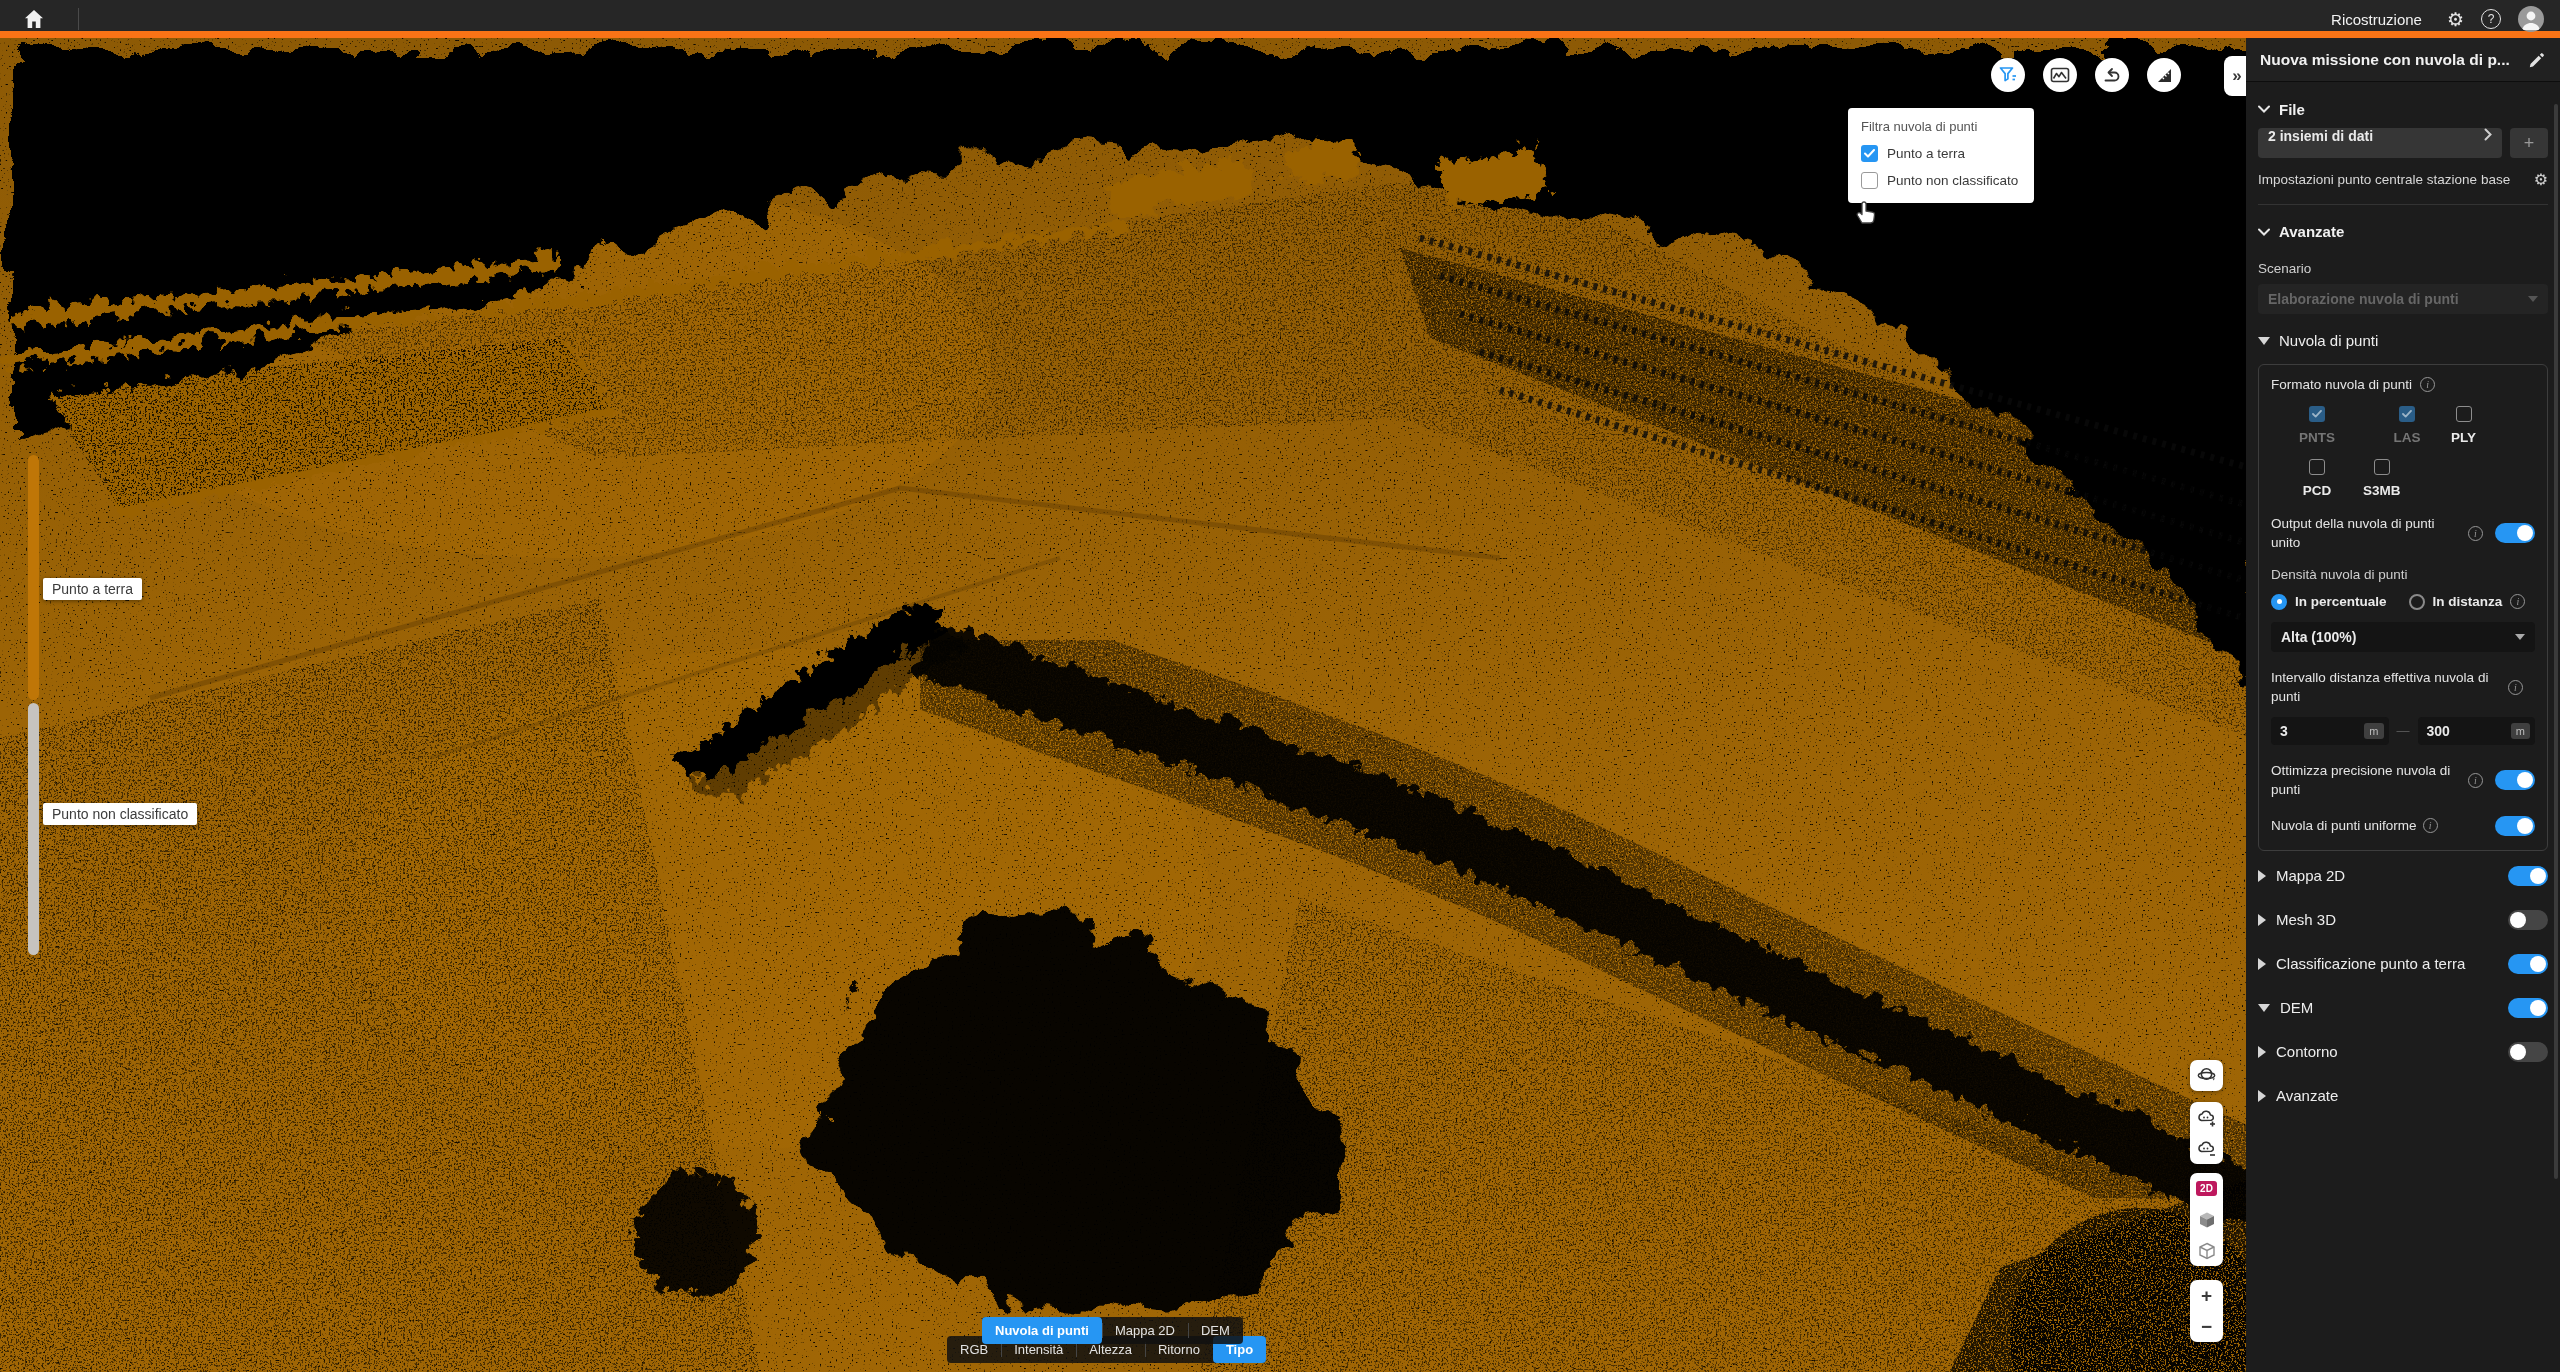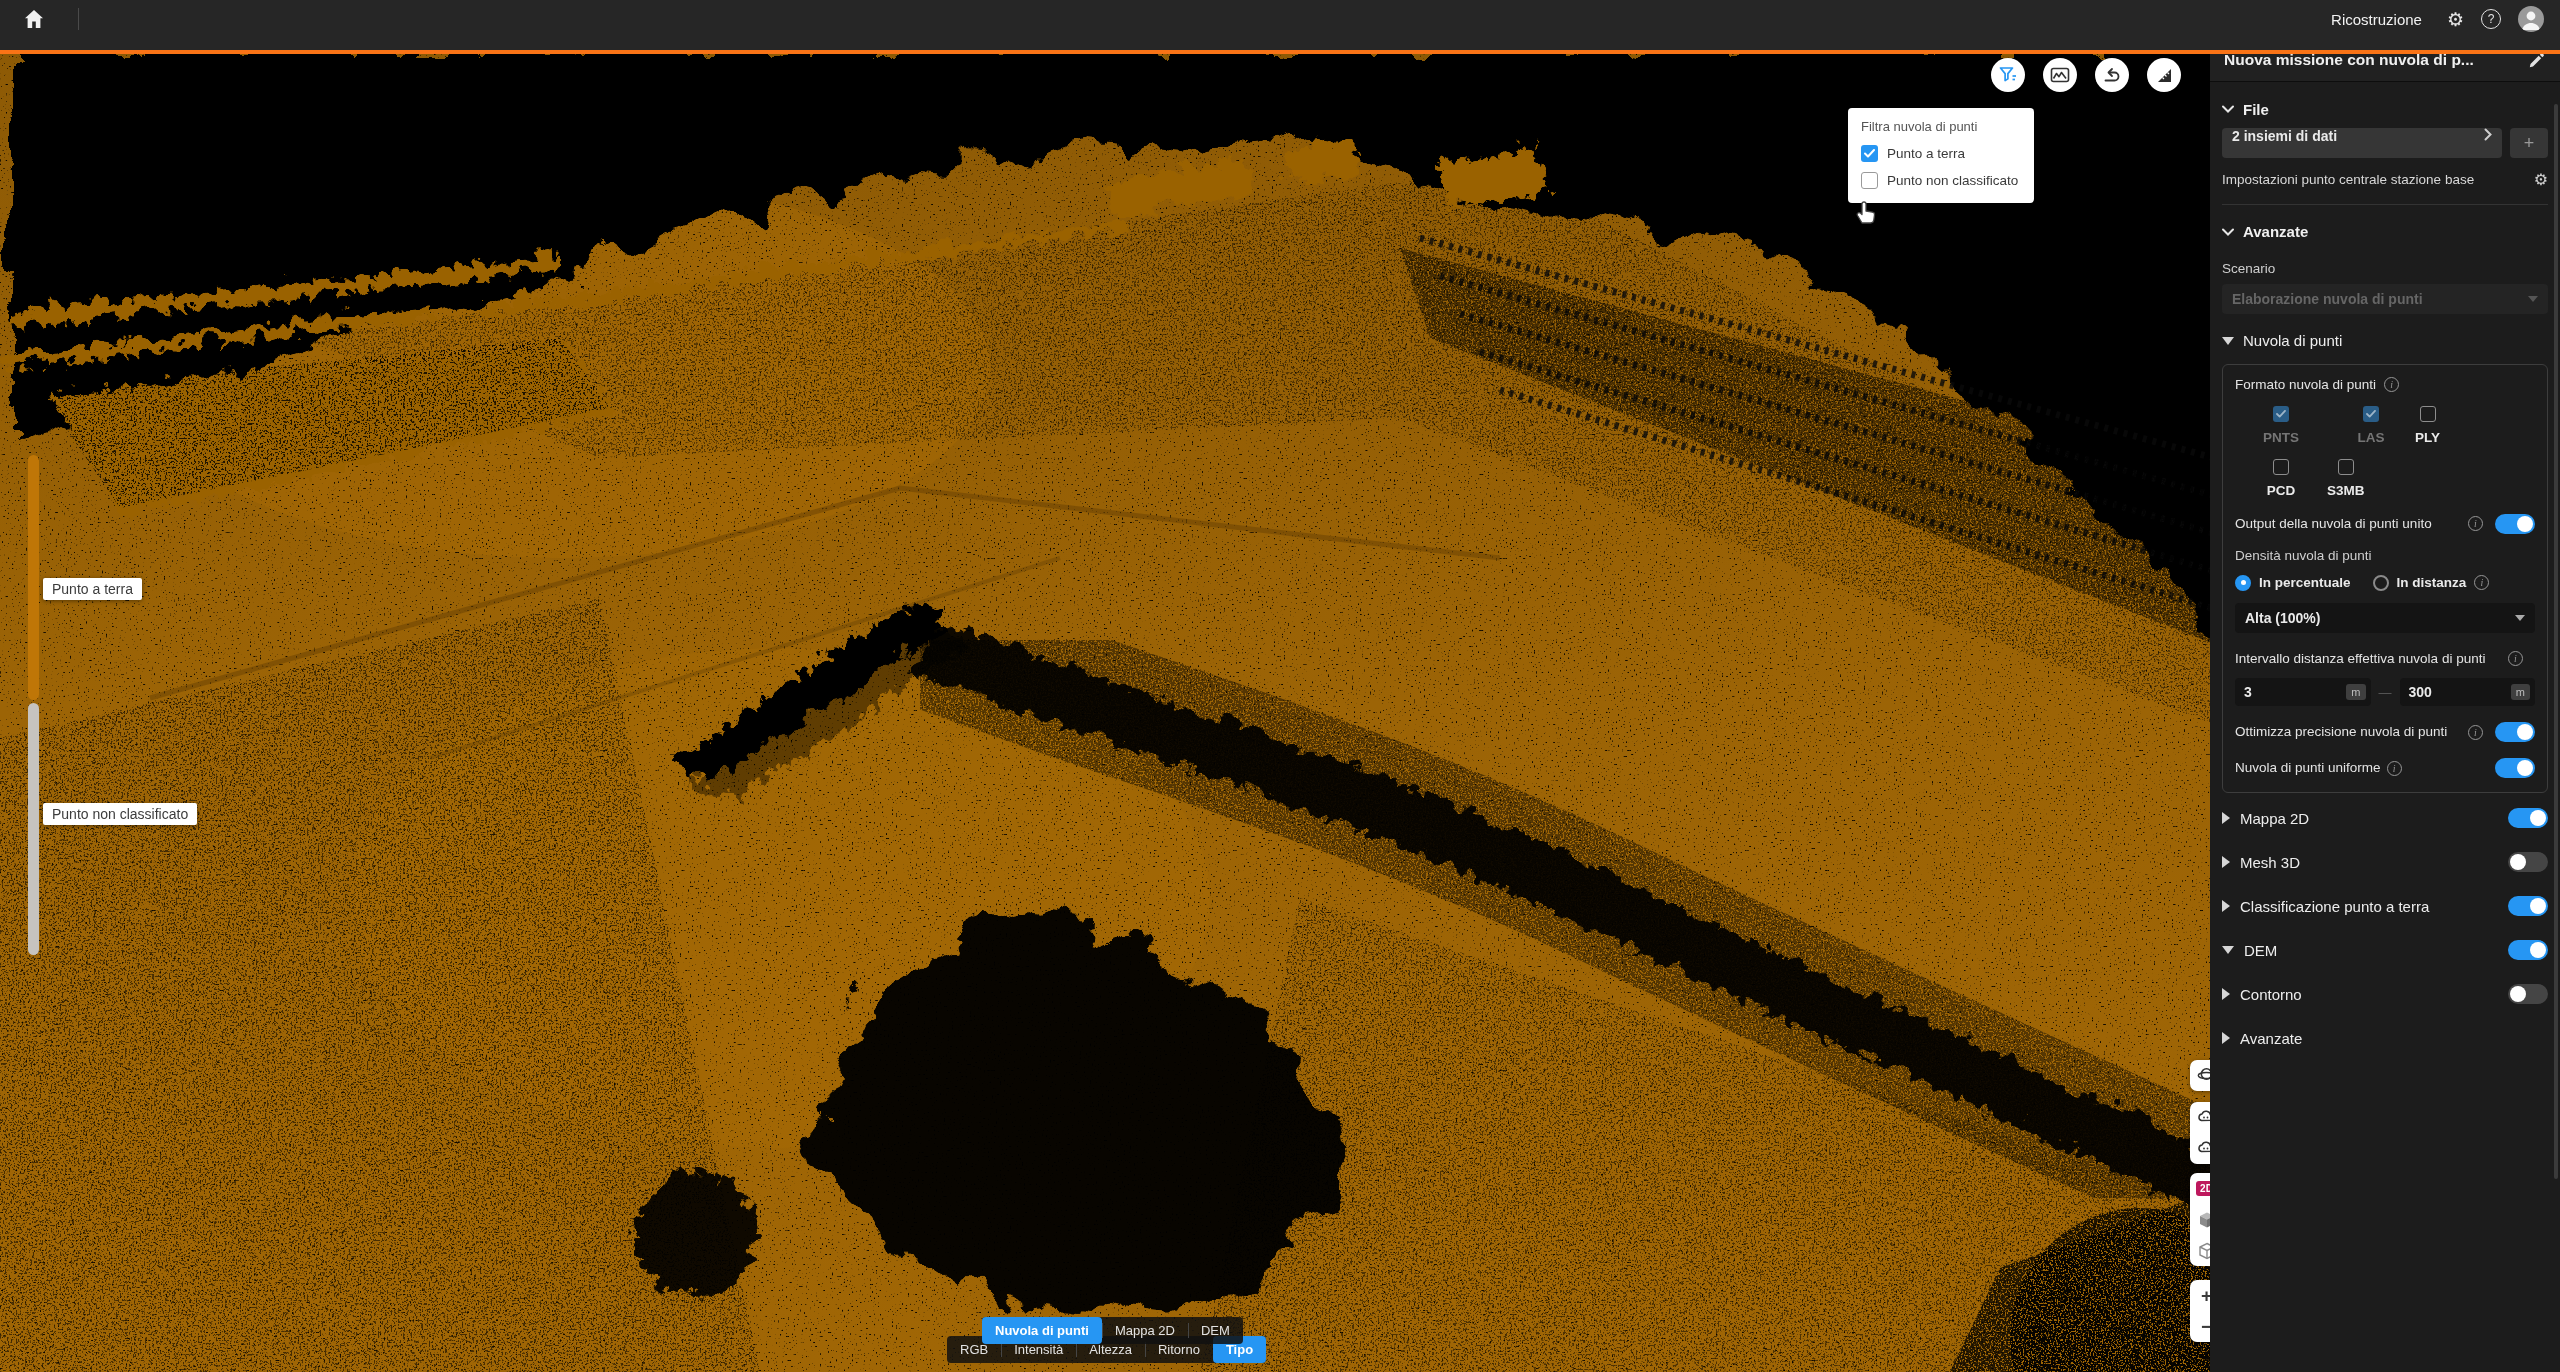--- a/index.html
+++ b/index.html
@@ -1,20 +1,20 @@
 <!DOCTYPE html>
 <html><head>
 <meta charset="utf-8">
 <style>
   * { margin:0; padding:0; box-sizing:border-box; }
   html,body { width:2560px; height:1372px; background:#000; font-family:"Liberation Sans", sans-serif; overflow:hidden; }
   body { position:relative; }
 
   
-  .topbar { position:absolute; top:0; left:0; width:2560px; height:54px; background:#262626; border-bottom:4px solid #f97316; z-index:60; }
+  .topbar { position:absolute; top:0; left:0; width:2560px; height:38px; background:#262626; border-bottom:7px solid #f97316; z-index:60; }
   .home-btn { position:absolute; left:22px; top:7px; width:24px; height:24px; cursor:pointer; }
   .topbar-divider { position:absolute; left:78px; top:8px; width:1px; height:22px; background:#4a4a4a; }
   .topbar-right { position:absolute; right:16px; top:0; height:38px; display:flex; align-items:center; gap:17px; }
   .topbar-title { color:#f2f2f2; font-size:15px; margin-right:8px; }
   .gear-glyph { color:#e6e6e6; font-size:19px; line-height:1; cursor:pointer; }
   .help-btn { width:20px; height:20px; border:1.6px solid #e2e2e2; border-radius:50%; color:#e2e2e2; font-size:12px; display:flex; align-items:center; justify-content:center; cursor:pointer; }
   .avatar { width:26px; height:26px; border-radius:50%; background:#9a9a9a; overflow:hidden; cursor:pointer; }
 
   
   .viewer { position:absolute; top:38px; left:0; width:2250px; height:1334px; background:#000; overflow:hidden; }
@@ -47,21 +47,21 @@
   
   .nav-group { position:absolute; left:2190px; width:33px; background:#fff; border-radius:7px; box-shadow:0 1px 4px rgba(0,0,0,.4); display:flex; flex-direction:column; align-items:center; }
   .nav-cell { width:33px; height:31px; display:flex; align-items:center; justify-content:center; cursor:pointer; }
   .badge-2d { background:#be185d; color:#fff; font-size:10px; font-weight:bold; border-radius:3px; padding:2px 4px; }
   .zoom-glyph { font-size:19px; color:#3a3a3a; font-weight:bold; line-height:1; }
 
   
   .cursor-hand { position:absolute; left:1852px; top:158px; z-index:50; }
 
   
-  .sidebar { position:absolute; top:38px; right:0; width:350px; height:1334px; background:#1c1c1c; display:flex; flex-direction:column; z-index:55; }
+  .sidebar { position:absolute; top:38px; right:0; width:314px; height:1334px; background:#1c1c1c; display:flex; flex-direction:column; z-index:55; }
   .sb-header { height:44px; flex:none; display:flex; align-items:center; padding:0 14px; border-bottom:1px solid #0d0d0d; background:#212121; }
   .sb-title { flex:1; color:#f0f0f0; font-size:15.5px; font-weight:bold; white-space:nowrap; overflow:hidden; text-overflow:ellipsis; }
   .sb-scroll { flex:1; padding:0 12px; position:relative; overflow:hidden; }
   .sb-scrollbar { position:absolute; right:2px; top:22px; width:4px; height:1075px; background:#3b3b3b; border-radius:2px; }
   .sec-head { display:flex; align-items:center; gap:9px; height:38px; margin-top:8px; cursor:pointer; }
   .sec-head .t { color:#f0f0f0; font-size:15px; font-weight:bold; }
   .chev-down-svg { flex:none; }
   .row-flex { display:flex; align-items:center; }
   .dataset-btn { flex:1; height:30px; background:#363636; border-radius:4px; display:flex; align-items:flex-start; padding:0 10px; cursor:pointer; }
   .dataset-btn .lbl { flex:1; color:#eaeaea; font-size:14px; font-weight:bold; }

